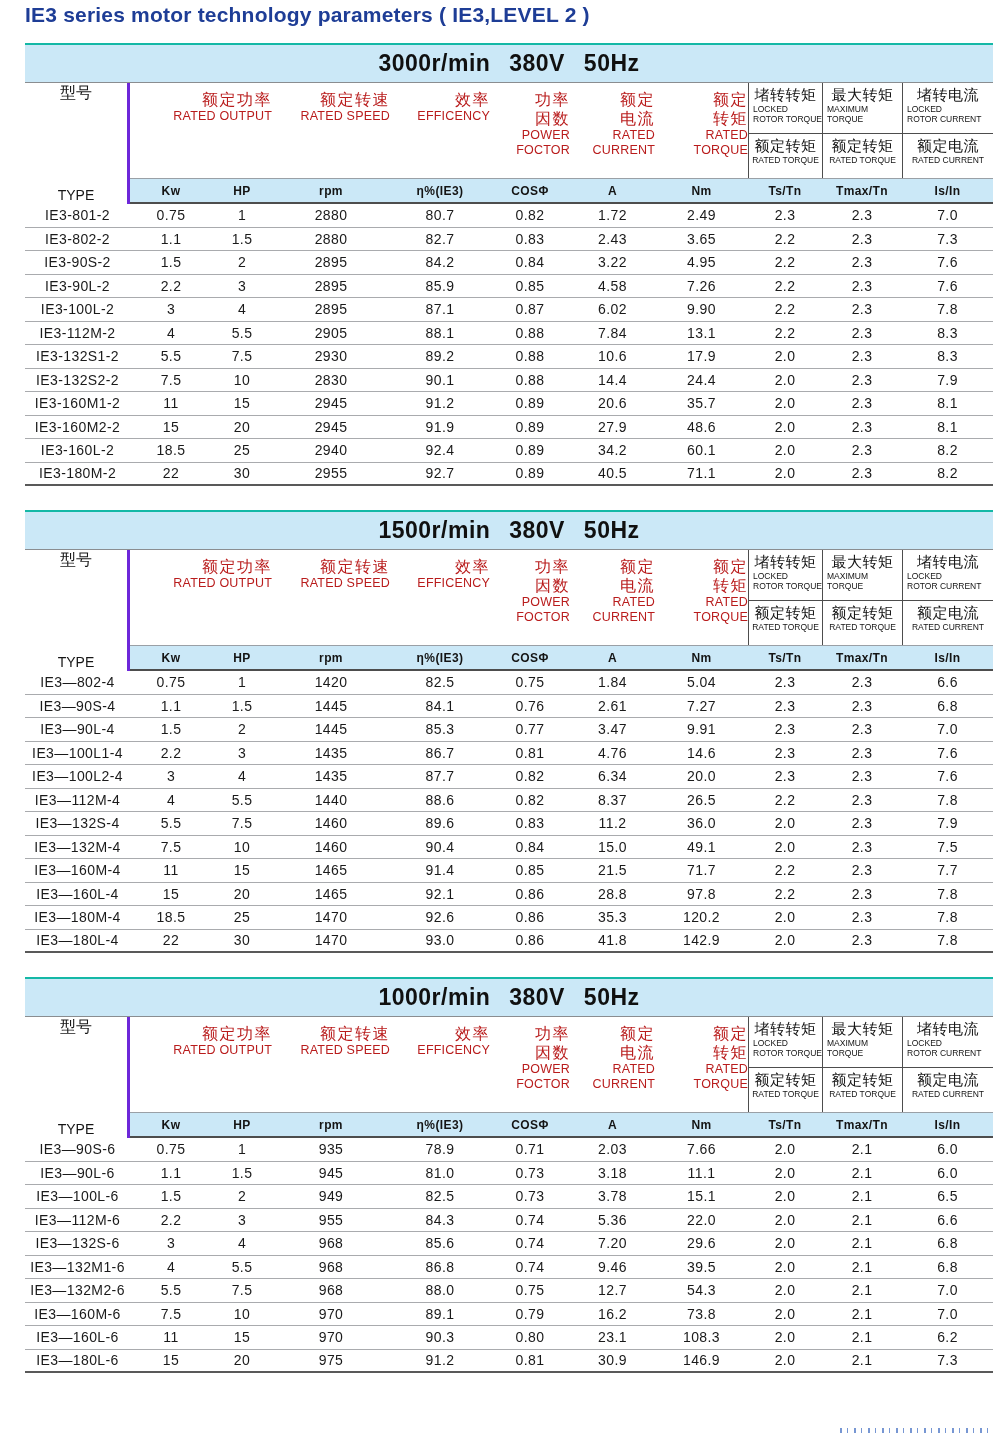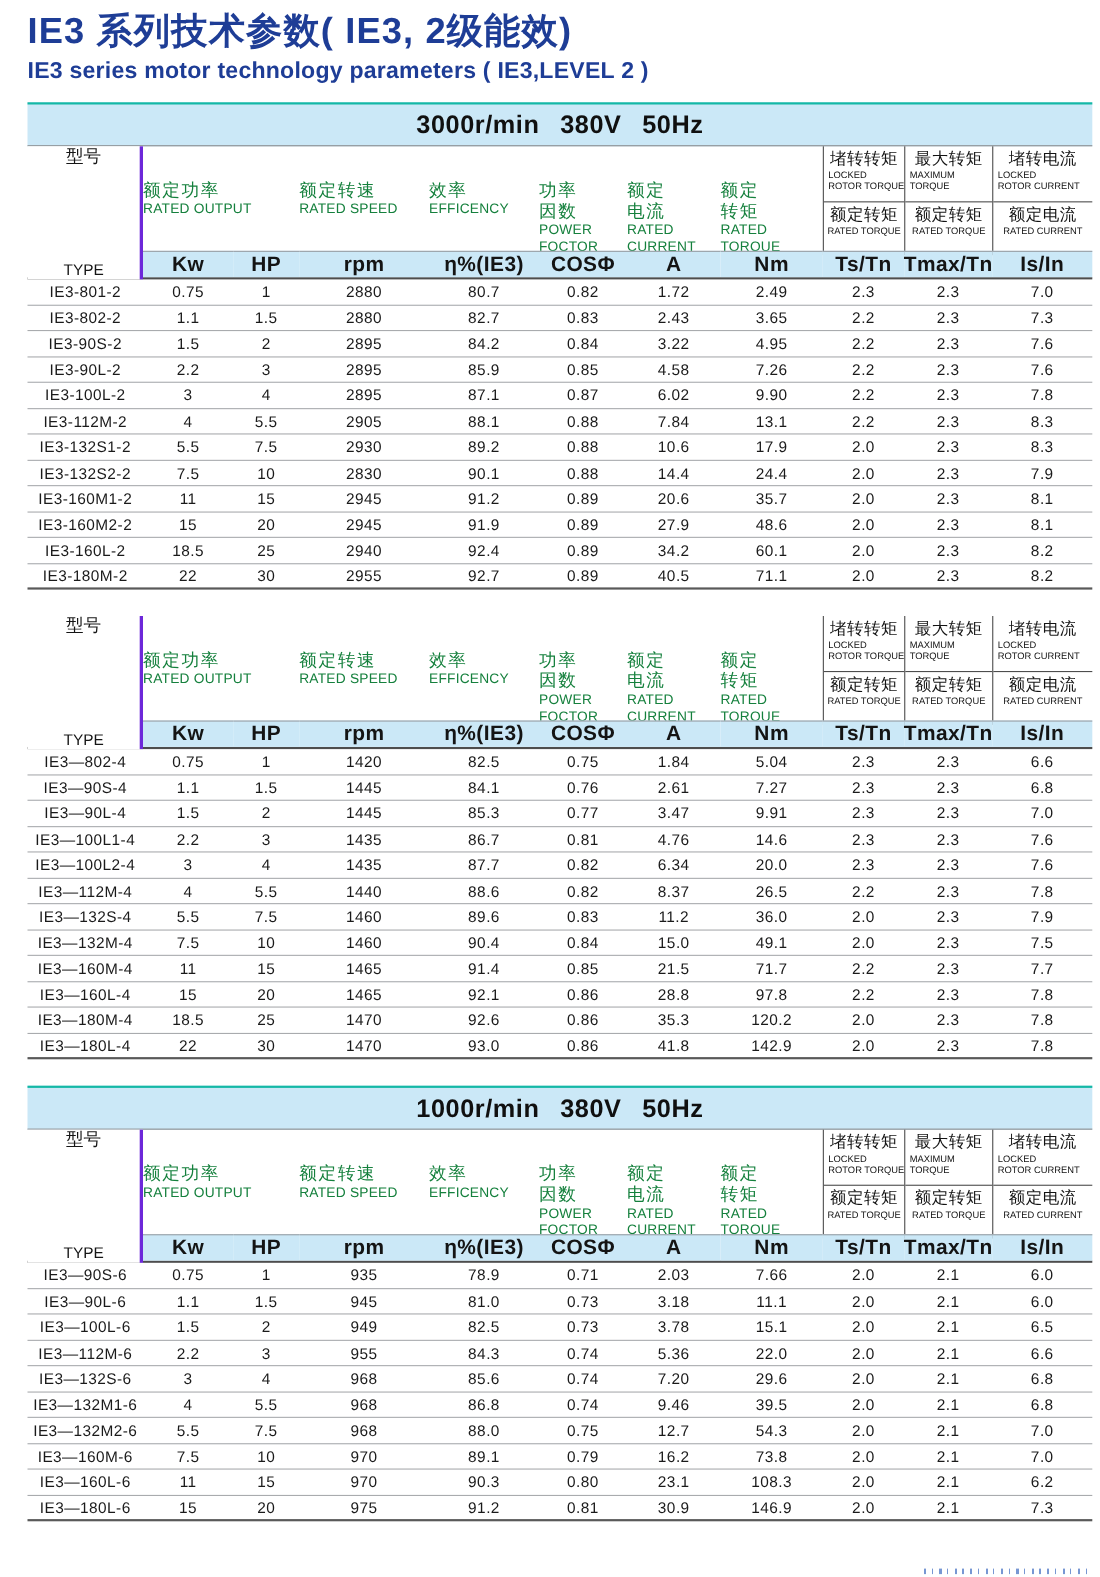--- a/index.html
+++ b/index.html
@@ -38,41 +38,41 @@
     border-right:3px solid #6d28d9; background:#fff;
     display:flex; flex-direction:column; align-items:center; justify-content:space-between;
   }
   .type-cell .cn { font-size:16px; line-height:20px; color:#151515; }
   .type-cell .en { font-size:14px; line-height:17px; color:#151515; }
 
   .tgroups {
     display:grid; height:95px;
     grid-template-columns:105px 142px 118px 100px 80px 85px 93px 74px 80px 91px;
   }
-  .grp { padding-top:7px; text-align:left; color:#15803d;margin-top:24px; }
+  .grp { padding-top:7px; text-align:right; color:#b91c1c; }
   .grp .cn  { font-size:16px; line-height:19px; letter-spacing:1.5px; font-weight:500; }
   .grp .cn2 { font-size:16px; line-height:19px; letter-spacing:1.5px; font-weight:500; }
   .grp .en  { font-size:12.5px; line-height:15px; letter-spacing:0.2px; }
   .grp .en2 { font-size:12.5px; line-height:15px; letter-spacing:0.2px; }
 
   .ratio { border-left:1px solid #4d4d4d; display:flex; flex-direction:column; color:#131313; }
   .ratio .top { height:51px; border-bottom:1px solid #4d4d4d; padding-top:3px; }
   .ratio .bot { flex:1; padding-top:3px; }
   .ratio .cn  { font-size:15px; line-height:18px; text-align:center; letter-spacing:0.5px; font-weight:500; }
   .ratio .enl { font-size:8.5px; line-height:10px; text-align:left; padding-left:4px; letter-spacing:0; }
   .ratio .enc { font-size:8.5px; line-height:10px; text-align:center; letter-spacing:0; }
 
   .tunits {
     display:grid; height:26px; border-bottom:2px solid #4d4d4d;
     grid-template-columns:105px 82px 60px 118px 100px 80px 85px 93px 74px 80px 91px;
   }
   .tunits .u {
     background:#cbe8f7; border-top:1px solid #9aa0a6;
     display:flex; align-items:center; justify-content:center;
-    font-size:19px; font-weight:700; color:#141414; letter-spacing:0.4px;
+    font-size:12px; font-weight:700; color:#141414; letter-spacing:0.4px;
   }
   .tunits .u-blank { background:#ffffff; }
 
   .tbody .trow {
     display:grid; height:23.5px; align-items:center;
     grid-template-columns:105px 82px 60px 118px 100px 80px 85px 93px 74px 80px 91px;
     border-bottom:1px solid #a9abae;
   }
   .tbody .trow:last-child { border-bottom:2px solid #595959; }
   .tcell {
@@ -82,21 +82,20 @@
 
   .cutoff {
     position:absolute; right:3px; top:1426px; width:150px; height:5px; opacity:0.75;
     background:repeating-linear-gradient(90deg,#4a74c4 0 2px,transparent 2px 7px,#4a74c4 7px 8px,transparent 8px 14px);
   }
 </style>
 </head>
 <body>
 
 <div class="page">
-  <div class="title-cn">IE3 系列技术参数( IE3, 2级能效)</div>
   <div class="title-en">IE3 series motor technology parameters ( IE3,LEVEL 2 )</div>
   <div id="tables-host">
   <div class="section first">
     <div class="banner">
       <span class="banner-text">3000r/min  380V  50Hz</span>
     </div>
     <div class="thead">
       <div class="type-cell">
         <div class="cn">型号</div>
         <div class="en">TYPE</div>
@@ -341,20 +340,23 @@
             <div class="tcell">40.5</div>
             <div class="tcell">71.1</div>
             <div class="tcell">2.0</div>
             <div class="tcell">2.3</div>
             <div class="tcell">8.2</div>
           </div>
         </div>
   </div>
 
   <div class="section">
+    <div class="banner">
+      <span class="banner-text">1500r/min  380V  50Hz</span>
+    </div>
     <div class="thead">
       <div class="type-cell">
         <div class="cn">型号</div>
         <div class="en">TYPE</div>
       </div>
       <div class="tgroups">
         <div></div>
         <div class="grp">
           <div class="cn">额定功率</div>
           <div class="cn2"></div>

